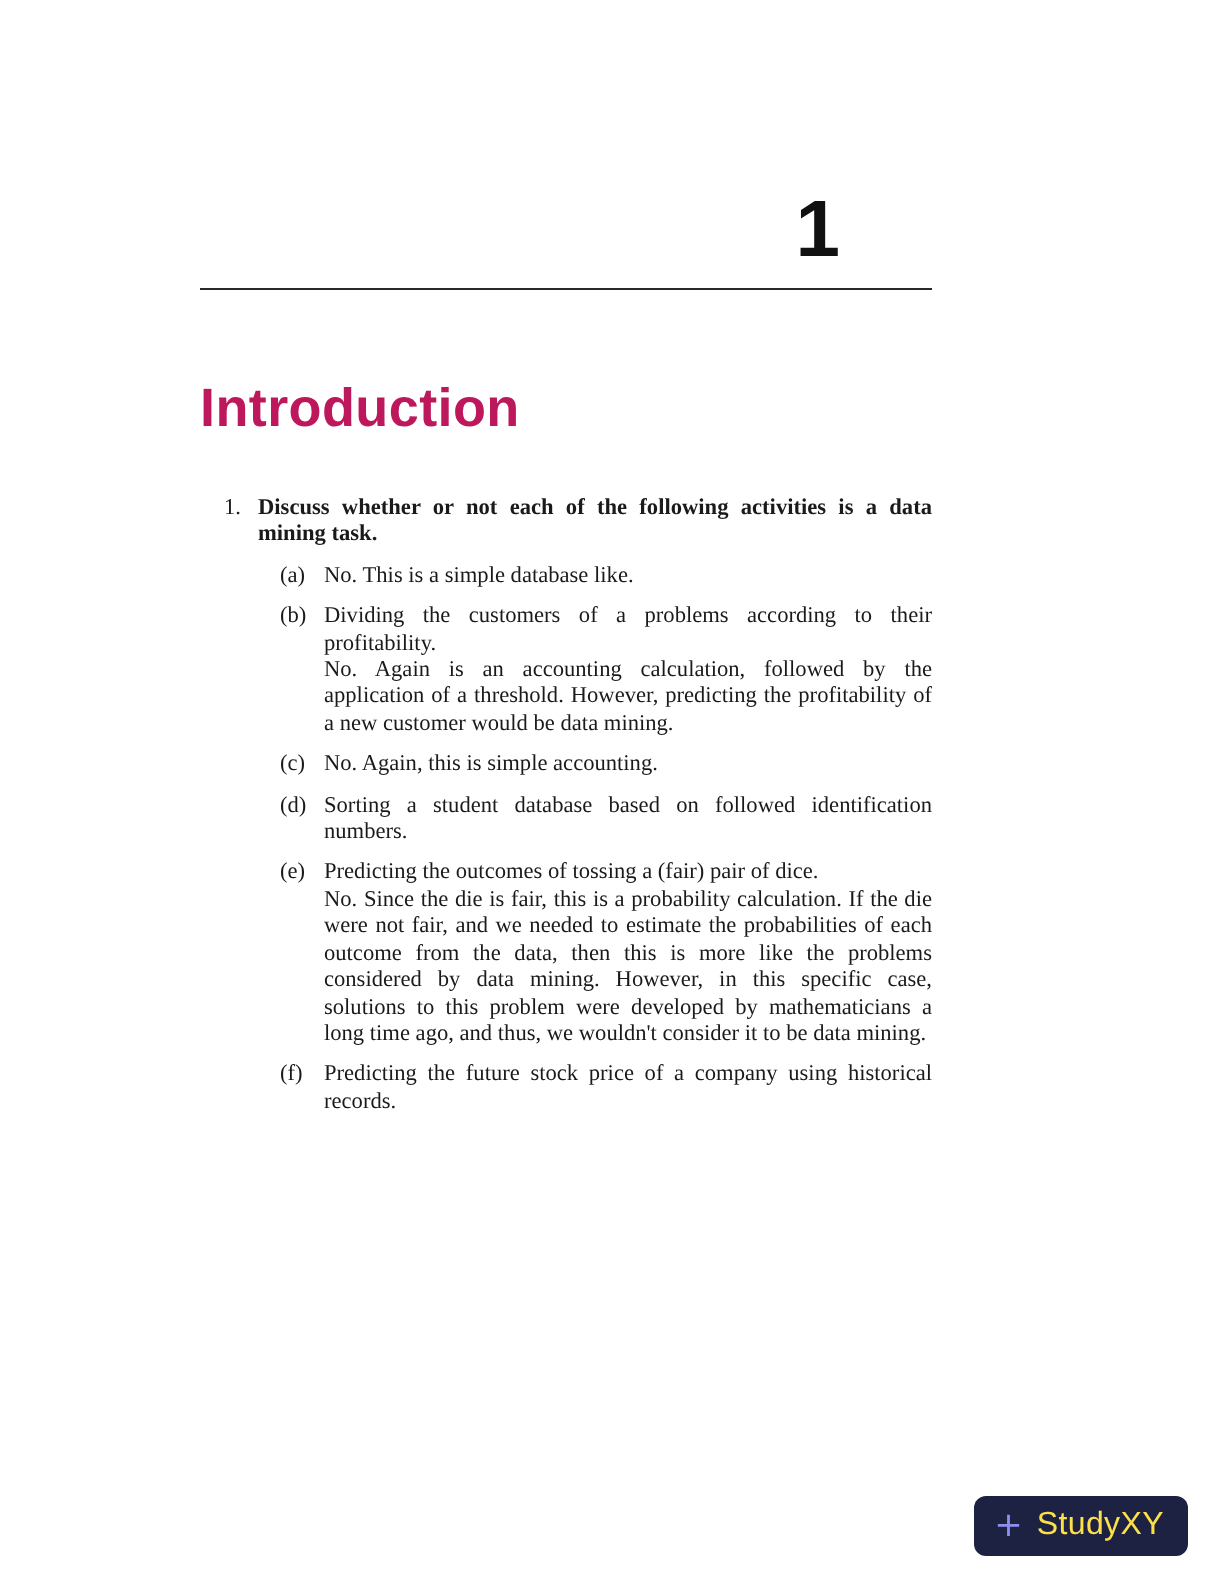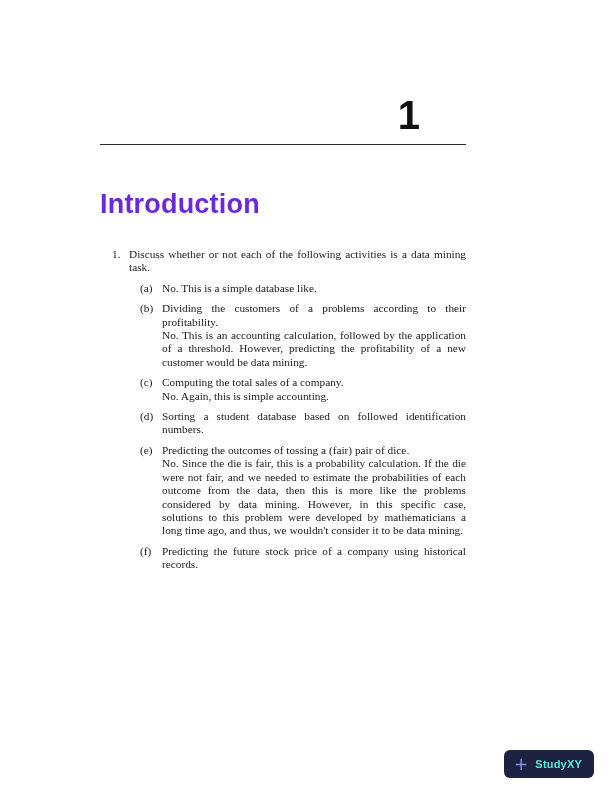--- a/index.html
+++ b/index.html
@@ -30,38 +30,39 @@
     border-top:1.6px solid #2a2a2a;
     margin:6px 0 0 0;
     width:100%;
   }
   .chapter-title{
     margin-top:44px;
     font-family:"Liberation Sans", sans-serif;
     font-weight:600;
     font-size:27px;
     letter-spacing:0.2px;
-    color:#6d28d9;
+    color:#be185d;
   }
   .exercise{
     margin-top:28px;
     font-size:11.3px;
     line-height:13.4px;
   }
   .ex-head{
     display:flex;
     padding-left:12px;
   }
   .ex-num{
     width:17px;
     flex:0 0 auto;
   }
   .ex-prompt{
     flex:1;
     text-align:justify;
+    font-weight:bold;
   }
   .subitems{
     padding-left:40px;
   }
   .subitem{
     display:flex;
     margin-top:7px;
   }
   .sub-label{
     width:22px;
@@ -85,24 +86,24 @@
     gap:7px;
   }
   .plus-icon{
     color:#8b90ee;
     font-family:"DejaVu Sans", sans-serif;
     font-size:17px;
     font-weight:400;
     line-height:16px;
   }
   .logo-text{
-    color:#5eead4;
+    color:#fde047;
     font-family:"Liberation Sans", sans-serif;
-    font-weight:700;
-    font-size:11px;
+    font-weight:400;
+    font-size:16px;
     letter-spacing:0.2px;
   }
 </style>
 </head>
 <body>
 
 <div class="page">
   <div class="content">
 
     <div class="chapter-number">1</div>
@@ -122,28 +123,27 @@
           <span class="sub-label">(a)</span>
           <span class="sub-body">
             <div class="sub-answer">No. This is a simple database like.</div>
           </span>
         </div>
 
         <div class="subitem">
           <span class="sub-label">(b)</span>
           <span class="sub-body">
             <div class="sub-question">Dividing the customers of a problems according to their profitability.</div>
-            <div class="sub-answer">No. This is an accounting calculation, followed by the application of a threshold. However, predicting the profitability of a new customer would be data mining.</div>
+            <div class="sub-answer">No. Again is an accounting calculation, followed by the application of a threshold. However, predicting the profitability of a new customer would be data mining.</div>
           </span>
         </div>
 
         <div class="subitem">
           <span class="sub-label">(c)</span>
           <span class="sub-body">
-            <div class="sub-question">Computing the total sales of a company.</div>
             <div class="sub-answer">No. Again, this is simple accounting.</div>
           </span>
         </div>
 
         <div class="subitem">
           <span class="sub-label">(d)</span>
           <span class="sub-body">
             <div class="sub-question">Sorting a student database based on followed identification numbers.</div>
           </span>
         </div>

